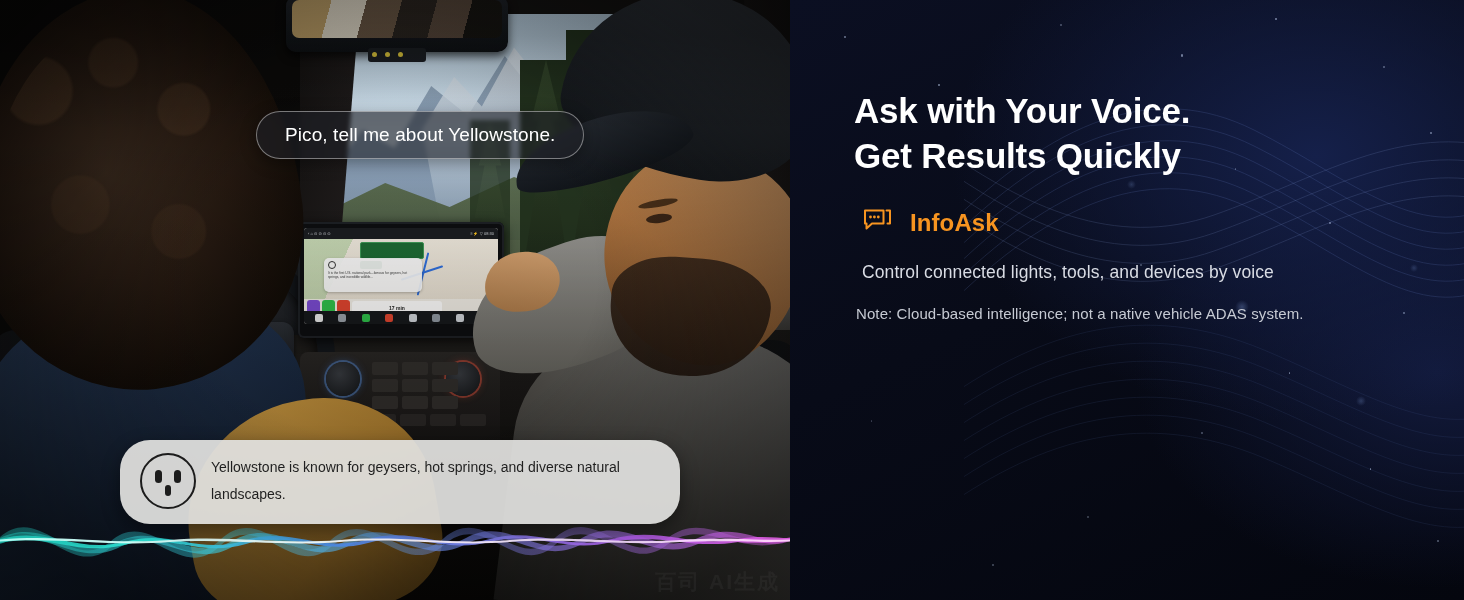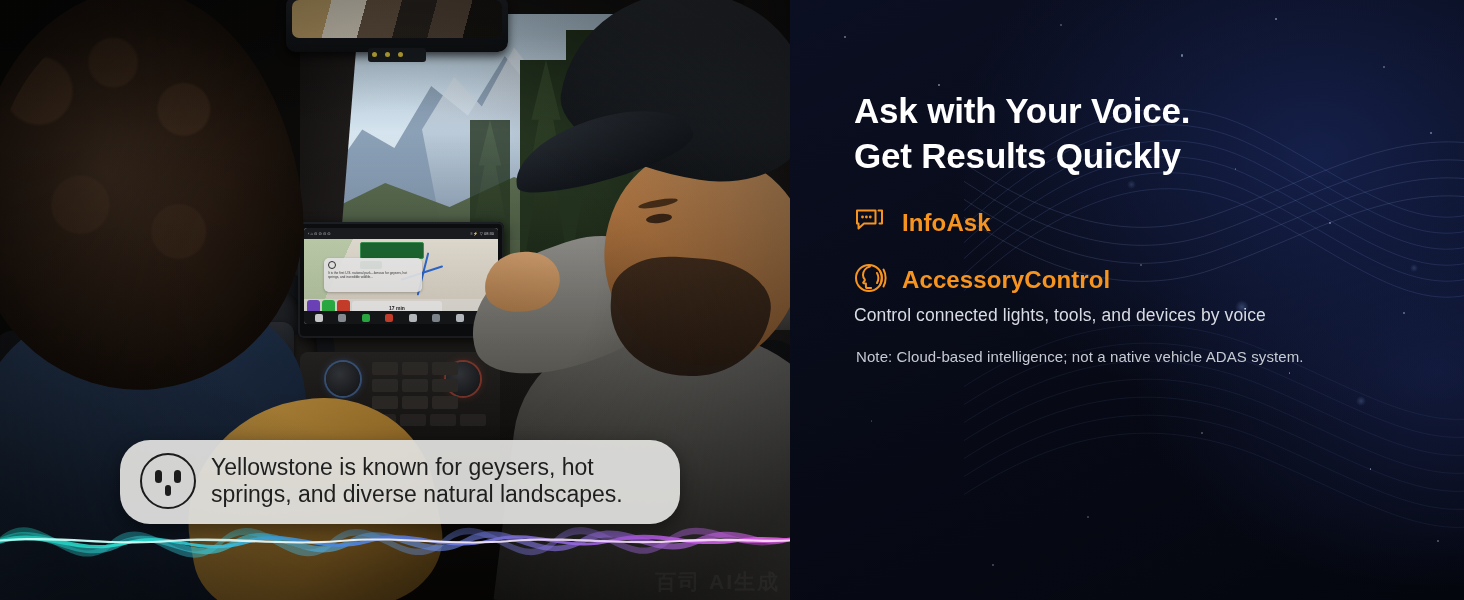--- a/index.html
+++ b/index.html
@@ -369,21 +369,21 @@
     background:#1c1c1c; border-radius:4px;
   }
   .face-ico .e.l{ left:13px; }
   .face-ico .e.r{ right:13px; }
   .face-ico .m{
     position:absolute; left:50%; transform:translateX(-50%);
     bottom:11px; width:6px; height:11px;
     background:#1c1c1c; border-radius:4px;
   }
   .bubble-ans p{
-    color:#1f1f1f; font-size:23px; line-height:27px;
+    color:#1f1f1f; font-size:14px; line-height:27px;
   }
 
   
   .wave-wrap{
     position:absolute; left:0; bottom:8px; width:790px; height:110px;
     pointer-events:none;
   }
   .watermark{
     position:absolute; right:10px; bottom:4px;
     font-size:21px; color:rgba(255,255,255,.045);
@@ -432,21 +432,21 @@
     position:absolute; top:9px; width:4px; height:9px;
     background:#14162a; border-radius:3px;
   }
   .brandface i.l{ left:9px; }
   .brandface i.r{ right:9px; }
   .brandname{
     color:#f2f4fa; font-size:27px; font-weight:400; letter-spacing:.2px;
   }
 
   .features{ margin-top:28px; }
-  .feature{ margin-bottom:22px; }
+  .feature{ margin-bottom:22px;margin-left:8px; }
   .feat-head{ display:flex; align-items:center; gap:14px; }
   .feat-title{
     color:#f79420; font-size:24px; font-weight:700; letter-spacing:.1px;
   }
   .feat-desc{
     color:#d9dce4; font-size:17.5px; margin-top:7px; letter-spacing:.1px;
   }
   .note{
     color:#c6cad3; font-size:15px; margin-top:14px; padding-left:2px;
     letter-spacing:.1px;
@@ -710,41 +710,30 @@
               </svg>
             </span>
             <span class="feat-title">InfoAsk</span>
           </div>
         </div>
 
         <div class="feature">
         </div>
 
         <div class="feature">
-          <div class="feat-head">
-            <span>
-              <svg width="34" height="32" viewBox="0 0 34 32" fill="none" stroke="#F79420" stroke-width="2" stroke-linecap="round" stroke-linejoin="round">
-                <circle cx="15" cy="16" r="13"></circle>
-                <path d="M16 4.5c-4 1-7 4.5-7 8.5 0 2 .8 3.3 1.6 4.2.5.6.4 1.1 0 1.6l-1.2 1.3c-.4.4-.3 1 .3 1.1l2.2.4v2.9c0 .9.7 1.6 1.6 1.6h3.6"></path>
-                <path d="M23 11c1.6 2.9 1.6 7.1 0 10"></path>
-                <path d="M26 9c2.2 4 2.2 10 0 14"></path>
-                <path d="M29.5 7.5c2.8 5 2.8 12 0 17"></path>
-              </svg>
-            </span>
-            <span class="feat-title">AccessoryControl</span>
-          </div>
           <div class="feat-desc">Control connected lights, tools, and devices by voice</div>
         </div>
 
       </div>
 
       <div class="note">Note: Cloud-based intelligence; not a native vehicle ADAS system.</div>
     </div>
   </div>
 
+  <div class="bubble-ask">Pico, tell me about Yellowstone.</div>
 
   <div class="bubble-ans">
     <span class="face-ico">
       <i class="e l"></i>
         <i class="e r"></i>
         <i class="m"></i>
     </span>
     <p>Yellowstone is known for geysers, hot springs, and diverse natural landscapes.</p>
   </div>
 

